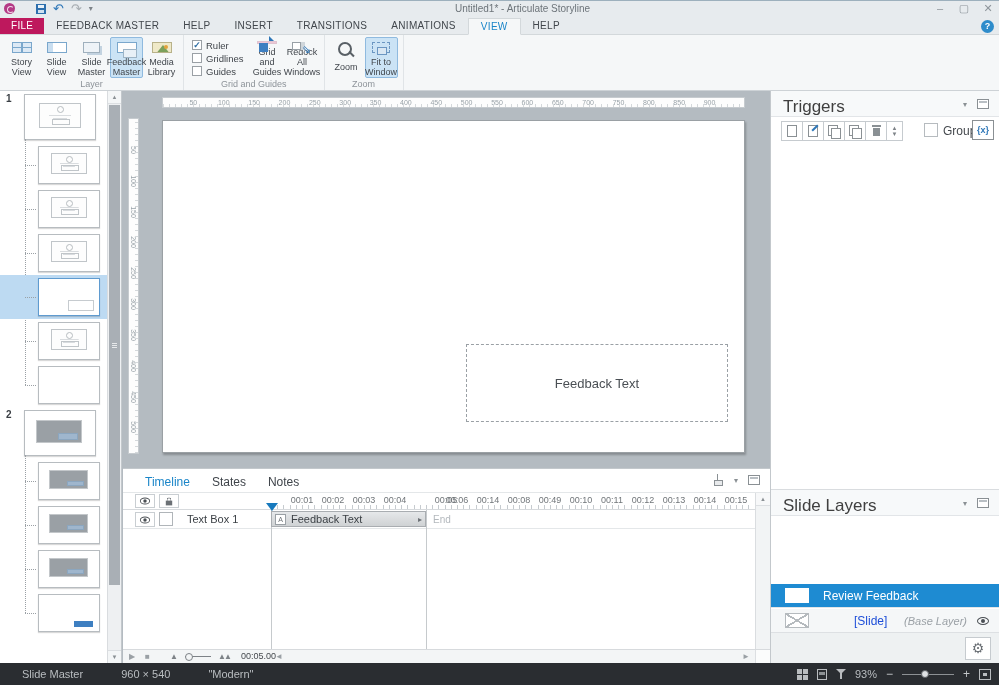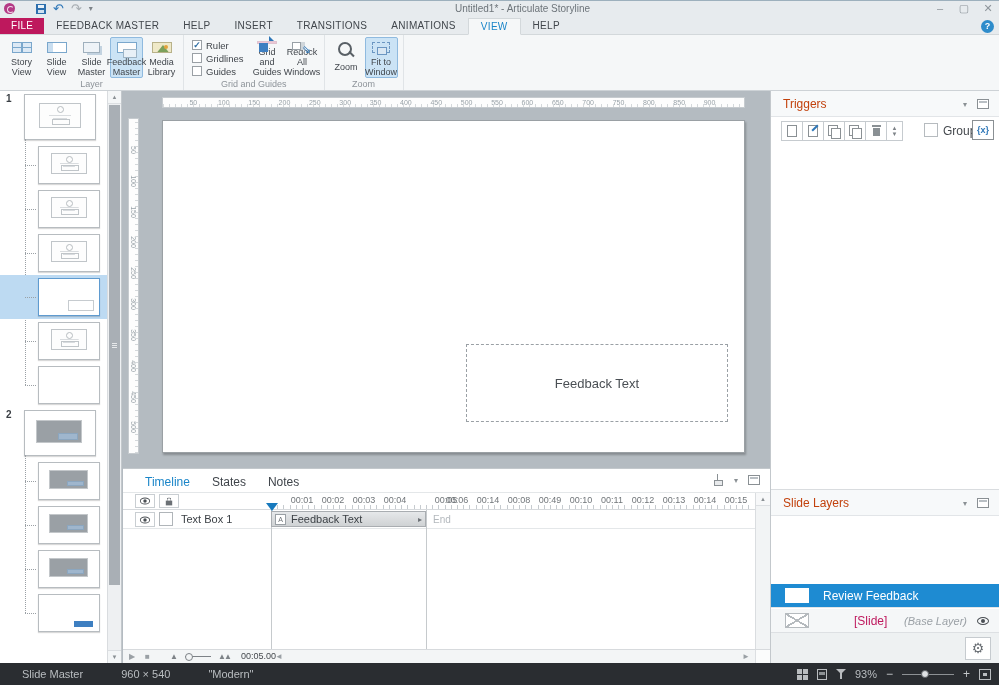--- a/index.html
+++ b/index.html
@@ -131,21 +131,21 @@
   .dock-icon { position:relative; width:12px; height:10px; border:1px solid #8a9094; background:#fff; }
   .dock-icon::after { content:''; position:absolute; left:1px; top:1px; right:1px; height:2px; background:#b9bfc4; }
   .tl-head { position:absolute; left:0; right:15px; top:24px; height:17px; border-bottom:1px solid #d7dadd; }
   .tl-cell { position:absolute; top:1px; width:20px; height:14px; border:1px solid #c9ced2; background:#fff; display:flex; align-items:center; justify-content:center; }
   .tl-ticks { position:absolute; left:148px; right:0; bottom:0; height:4px; background:repeating-linear-gradient(90deg,#c6cbcf 0 1px,transparent 1px 6.2px); }
   .tl-time { position:absolute; top:2px; transform:translateX(-50%); font-size:9px; color:#707579; }
   .playhead { position:absolute; left:143px; top:34px; width:0; height:0; border-left:6px solid transparent; border-right:6px solid transparent; border-top:8px solid #1779bd; z-index:5; }
   .tl-rows { position:absolute; left:0; right:15px; top:41px; bottom:14px; overflow:hidden; }
   .tl-vline { position:absolute; top:0; bottom:0; width:1px; background:#c6cacd; z-index:1; }
   .tl-row { position:relative; height:19px; border-bottom:1px solid #e4e7e9; }
-  .tl-row .rname { position:absolute; left:58px; top:3px; font-size:11px; color:#3c4146; }
+  .tl-row .rname { position:absolute; left:64px; top:3px; font-size:11px; color:#3c4146; }
   .rcb { position:absolute; left:36px; top:2px; width:14px; height:14px; border:1px solid #b0b5b9; background:#fff; }
   .eye { position:relative; width:12px; height:8px; border:1px solid #4a4f54; border-radius:50%; }
   .eye::after { content:''; position:absolute; left:3px; top:1px; width:4px; height:4px; border-radius:50%; background:#4a4f54; }
   .rowcell { position:absolute; left:12px; top:2px; width:20px; height:15px; border:1px solid #c9ced2; background:#fff; display:flex; align-items:center; justify-content:center; }
   .lock { position:relative; width:8px; height:6px; background:#6b7075; margin-top:3px; }
   .lock::before { content:''; position:absolute; top:-4px; left:1px; width:4px; height:4px; border:1.5px solid #6b7075; border-bottom:none; border-radius:3px 3px 0 0; }
   .tl-bar { position:absolute; top:1px; height:16px; background:linear-gradient(#e6e8ea,#cfd2d4); border:1px solid #a9adb1; z-index:2; display:flex; align-items:center; padding:0 3px; }
   .tl-bar .achip { width:11px; height:11px; border:1px solid #9aa0a5; background:#fff; font-size:7px; color:#6b7075; text-align:center; line-height:10px; flex:none; }
   .tl-bar .blabel { font-size:11px; color:#3c4146; margin-left:5px; white-space:nowrap; }
   .tl-bar .barrow { position:absolute; right:3px; font-size:8px; color:#6b7075; }
@@ -155,21 +155,21 @@
   .tl-bottom { position:absolute; left:0; right:0; bottom:0; height:14px; background:#f3f5f6; border-top:1px solid #d7dadd; }
   .tb { position:absolute; top:0; height:13px; color:#9aa0a5; font-size:8px; line-height:13px; }
   .tb-slider { top:6px; width:26px; height:1px; background:#7d8287; }
   .tb-slider::before { content:''; position:absolute; left:0; top:-3px; width:6px; height:6px; border:1px solid #7d8287; border-radius:50%; background:#f3f5f6; }
   .tb-time { color:#45494e; font-size:9px; }
   .tb-corner { position:absolute; right:0; top:0; width:15px; height:13px; background:#fbfcfc; border-left:1px solid #dcdfe2; }
 
   
   .rightpanel { position:absolute; right:0; top:0; bottom:0; width:229px; background:#fff; border-left:1px solid #c3c8cc; }
   .phead { position:relative; height:26px; background:#f7f9fa; border-bottom:1px solid #e2e5e8; }
-  .phead .ptitle { position:absolute; left:12px; top:6px; font-size:12px; color:#c2410c; }
+  .phead .ptitle { position:absolute; left:12px; top:6px; font-size:17px; color:#404040; }
   .phead .picons { position:absolute; right:10px; top:8px; display:flex; gap:10px; align-items:center; }
   .triggers { position:absolute; left:0; top:0; right:0; height:399px; border-bottom:1px solid #d9dcdf; }
   .trig-toolbar { position:relative; height:28px; padding:4px 0 0 10px; display:flex; align-items:flex-start; }
   .tbtn { width:22px; height:20px; border:1px solid #c6cbcf; background:#fff; margin-right:-1px; display:flex; align-items:center; justify-content:center; position:relative; }
   .tbtn.spin { width:17px; flex-direction:column; gap:1px; }
   .tbtn.spin i { font-size:6px; color:#7d8287; font-style:normal; line-height:5px; }
   .g-doc { width:10px; height:12px; border:1px solid #8a9094; background:#fff; }
   .g-edit { width:10px; height:12px; border:1px solid #8a9094; background:#fff; position:relative; }
   .g-edit::after { content:''; position:absolute; right:-2px; top:1px; width:8px; height:2px; background:#2e77b8; transform:rotate(-45deg); }
   .g-copy { position:relative; width:12px; height:12px; }
@@ -185,21 +185,21 @@
   .layer-rows { position:absolute; left:0; right:0; top:26px; bottom:31px; }
   .layer-row { position:absolute; left:0; right:0; height:24px; display:flex; align-items:center; border-bottom:1px solid #e2e5e8; }
   .layer-row .lthumb { width:24px; height:15px; margin-left:14px; background:#fff; flex:none; }
   .layer-row.selected { background:#1e8bd2; }
   .layer-row.selected .lname { color:#fff; }
   .layer-row.base { background:#f5f7f8; }
   .layer-row.base .lthumb { border:1px solid #b5bab e; border:1px solid #b5babe;
       background:linear-gradient(to top right, transparent 46%, #b5babe 46%, #b5babe 54%, transparent 54%),
                  linear-gradient(to bottom right, transparent 46%, #b5babe 46%, #b5babe 54%, transparent 54%), #fff; }
   .lname { font-size:12px; color:#3f444a; margin-left:14px; }
-  .layer-row.base .lname { color:#be185d;padding-left:31px; }
+  .layer-row.base .lname { color:#1d4ed8;padding-left:31px; }
   .lnote { margin-left:auto; font-size:11px; font-style:italic; color:#9ba1a6; }
   .layer-row .eye { margin:0 10px 0 10px; }
   .layers-bottom { position:absolute; left:0; right:0; bottom:0; height:31px; background:#eef1f2; border-top:1px solid #dde0e3; }
   .gear-btn { position:absolute; right:8px; top:4px; width:26px; height:23px; border:1px solid #c6cbcf; background:#fff; color:#6b7075; font-size:14px; text-align:center; line-height:21px; }
 
   
   .statusbar { position:absolute; left:0; right:0; bottom:0; height:22px; background:#2a2d31; display:flex; align-items:center; font-size:11px; color:#b9bdc0; }
   .sb-left { display:flex; gap:38px; padding-left:22px; }
   .sb-right { margin-left:auto; display:flex; align-items:center; gap:9px; padding-right:8px; }
   .sbi-grid { width:11px; height:11px; background:

